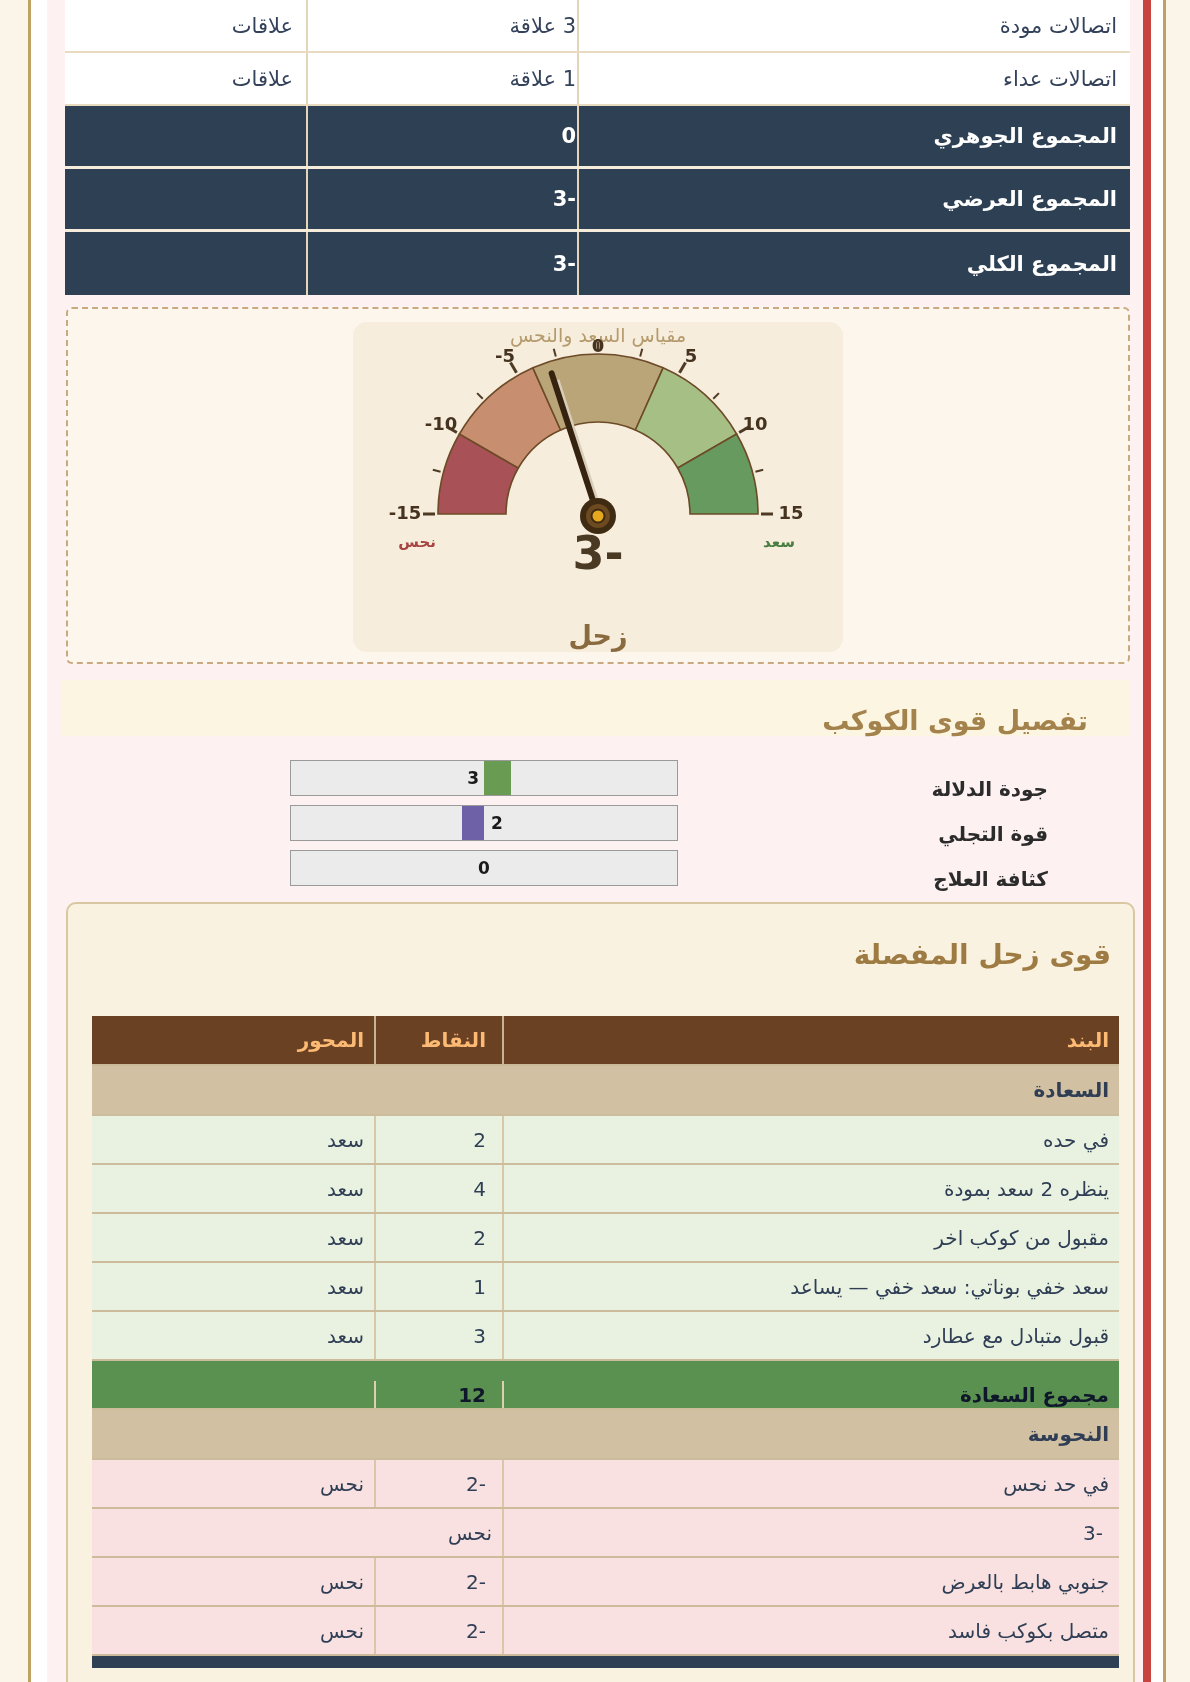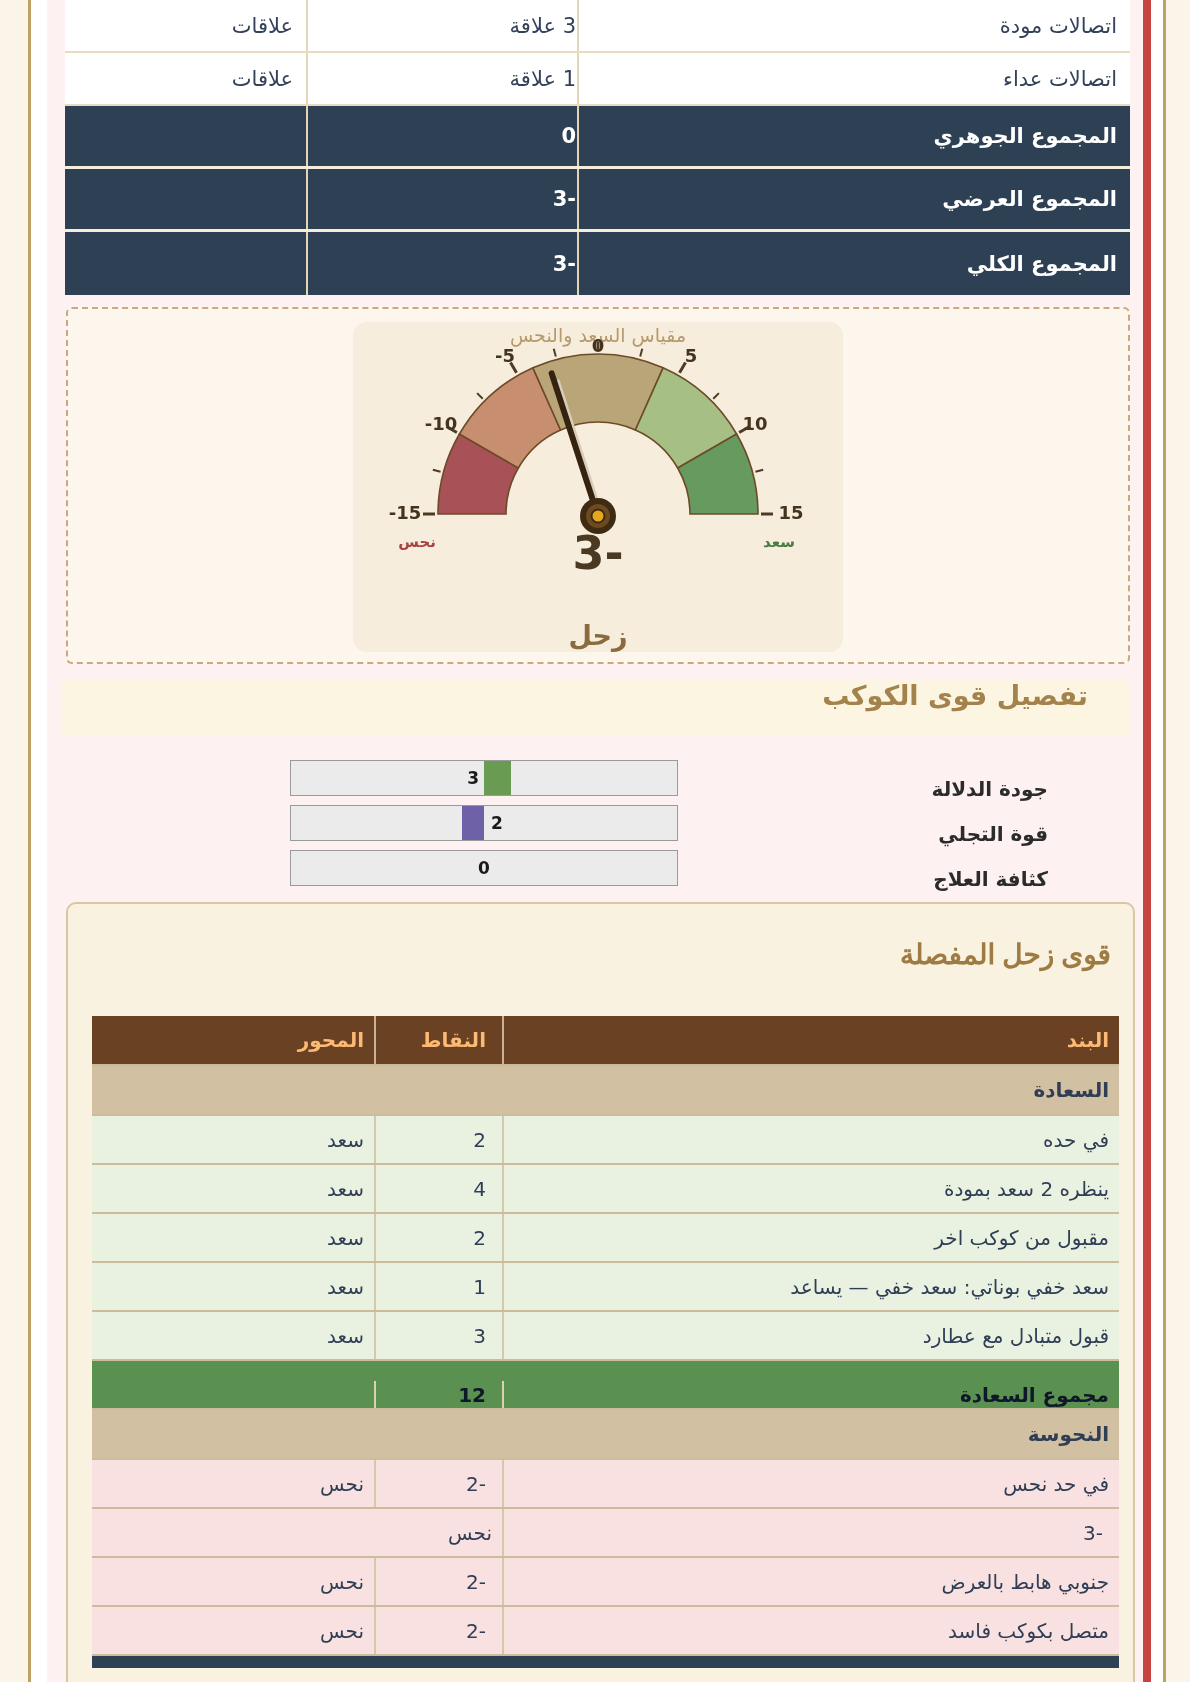--- a/index.html
+++ b/index.html
@@ -52,21 +52,21 @@
     font-size:46px;font-weight:bold;color:#4a3a24;direction:rtl;
   }
   .gauge-planet{
     position:absolute;top:298px;left:0;right:0;text-align:center;
     font-size:27px;font-weight:bold;color:#8a6b3f;
   }
 
   
   .section-strip{
     width:1068px;height:56px;margin:16px 13px 0 auto;background:#fcf5e1;
-    display:flex;align-items:flex-start;
+    display:flex;align-items:flex-end;
   }
   .section-strip span{padding-right:42px;font-size:27px;font-weight:bold;color:#a4824c;}
 
   
   .powers{margin-top:24px;}
   .power-row{position:relative;height:38px;margin-bottom:7px;}
   .power-label{
     position:absolute;right:95px;top:17px;font-size:20px;font-weight:bold;color:#2b2b2b;
   }
   .power-track{
@@ -79,21 +79,21 @@
   .power-value{position:absolute;top:0;line-height:34px;font-size:17px;font-weight:bold;color:#1a1a1a;}
   .pv-0{right:50%;padding-right:5px;}
   .pv-1{left:50%;padding-left:7px;}
   .pv-2{left:0;right:0;text-align:center;}
 
   
   .detail-card{
     width:1069px;margin:14px 8px 0 auto;height:790px;
     background:#faf2e1;border:2px solid #d8c7a1;border-radius:10px;
   }
-  .card-title{padding:34px 22px 0 0;font-size:28px;font-weight:bold;color:#9d7b42;height:74px;font-family:Liberation Serif, serif;}
+  .card-title{padding:34px 22px 0 0;font-size:28px;font-weight:bold;color:#9d7b42;height:74px;}
   .detail-table{width:1027px;margin:38px 14px 0 20px;}
   .drow{display:grid;grid-template-columns:615px 128px 284px;border-bottom:2px solid #ccbc9c;}
   .drow .dcell{display:flex;align-items:center;padding-right:10px;font-size:20px;color:var(--cell-text);}
   .drow .dcell:nth-child(2),.drow .dcell:nth-child(3){border-right:2px solid #d6c8a8;}
   .drow .dcell.pts{padding-right:16px;}
   .drow.header{background:#6a4123;height:50px;border-bottom:2px solid #caba9a;}
   .drow.header .dcell{color:#fdba74;font-weight:bold;}
   .drow.header .dcell:nth-child(2),.drow.header .dcell:nth-child(3){border-right:2px solid #c9b394;}
   .drow.group{background:#d2c0a2;height:50px;}
   .drow.group .dcell{font-weight:bold;grid-column:1 / -1;}

